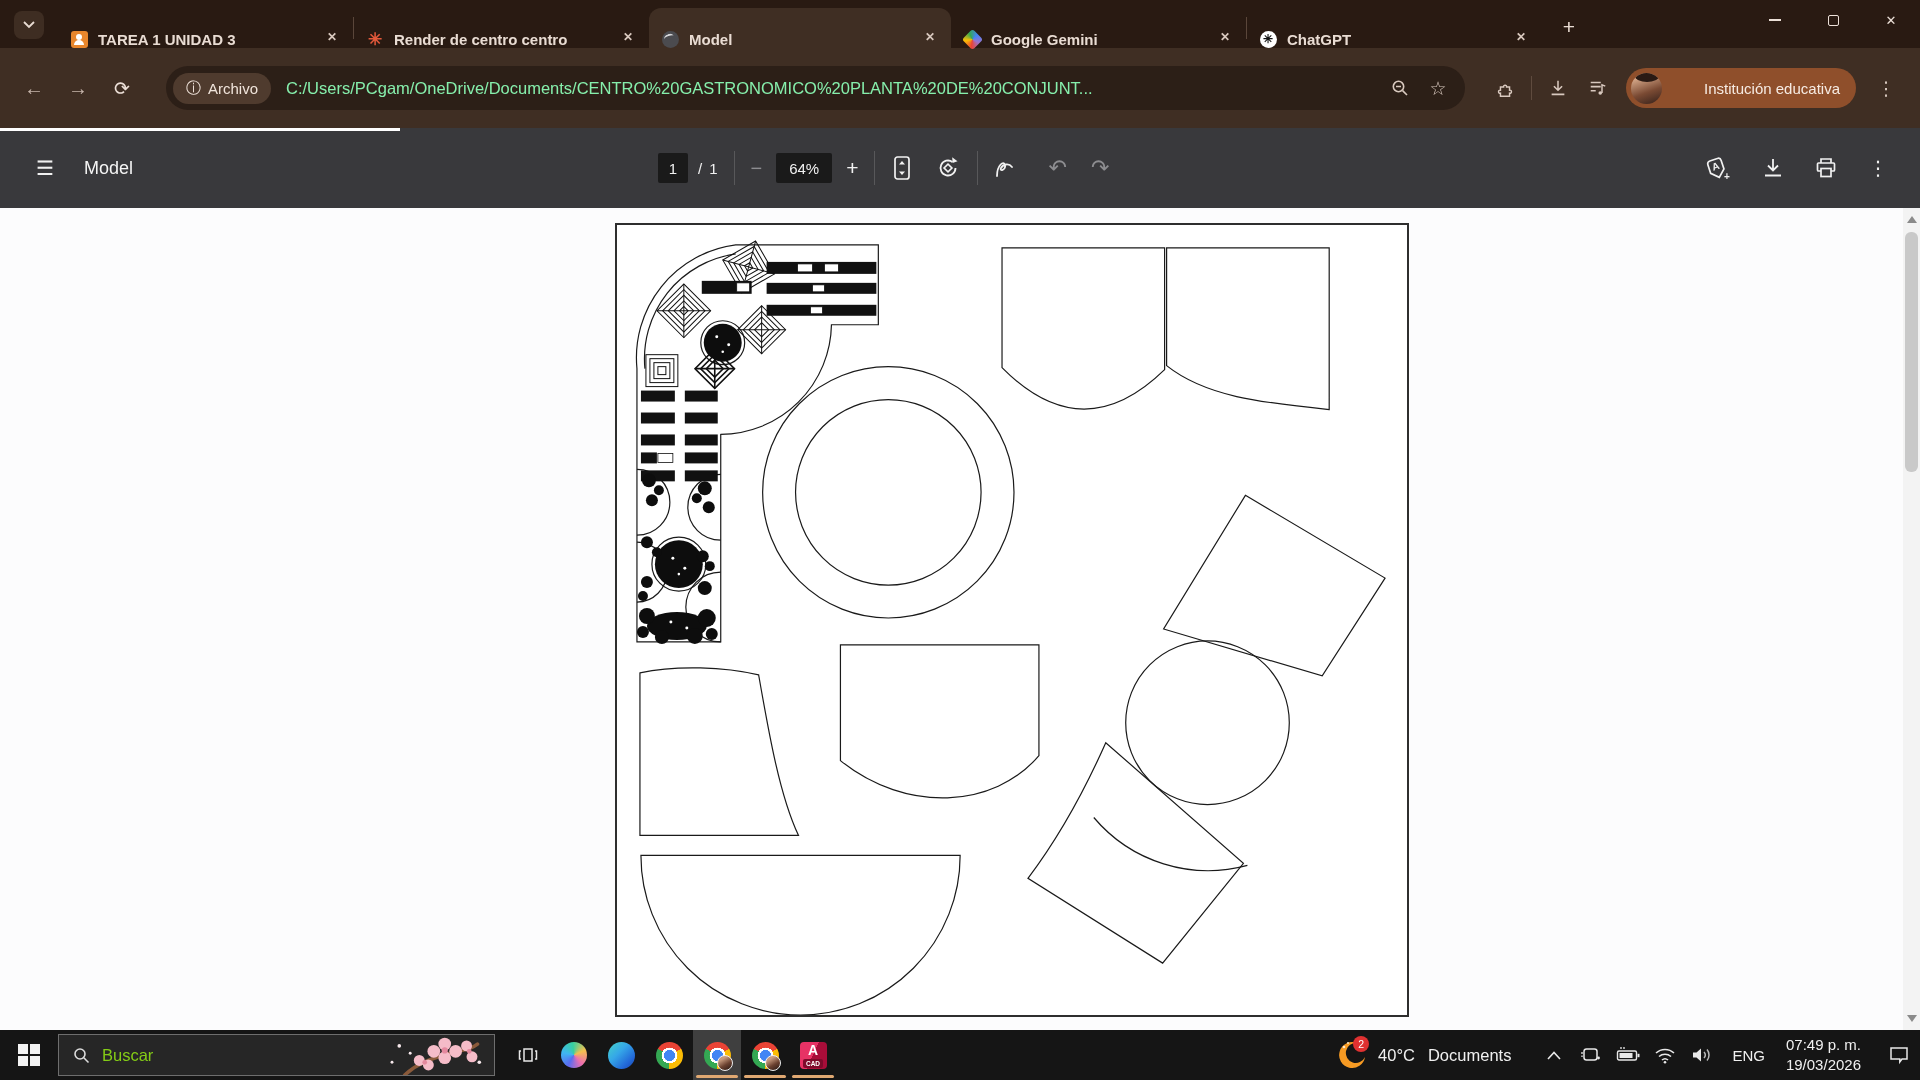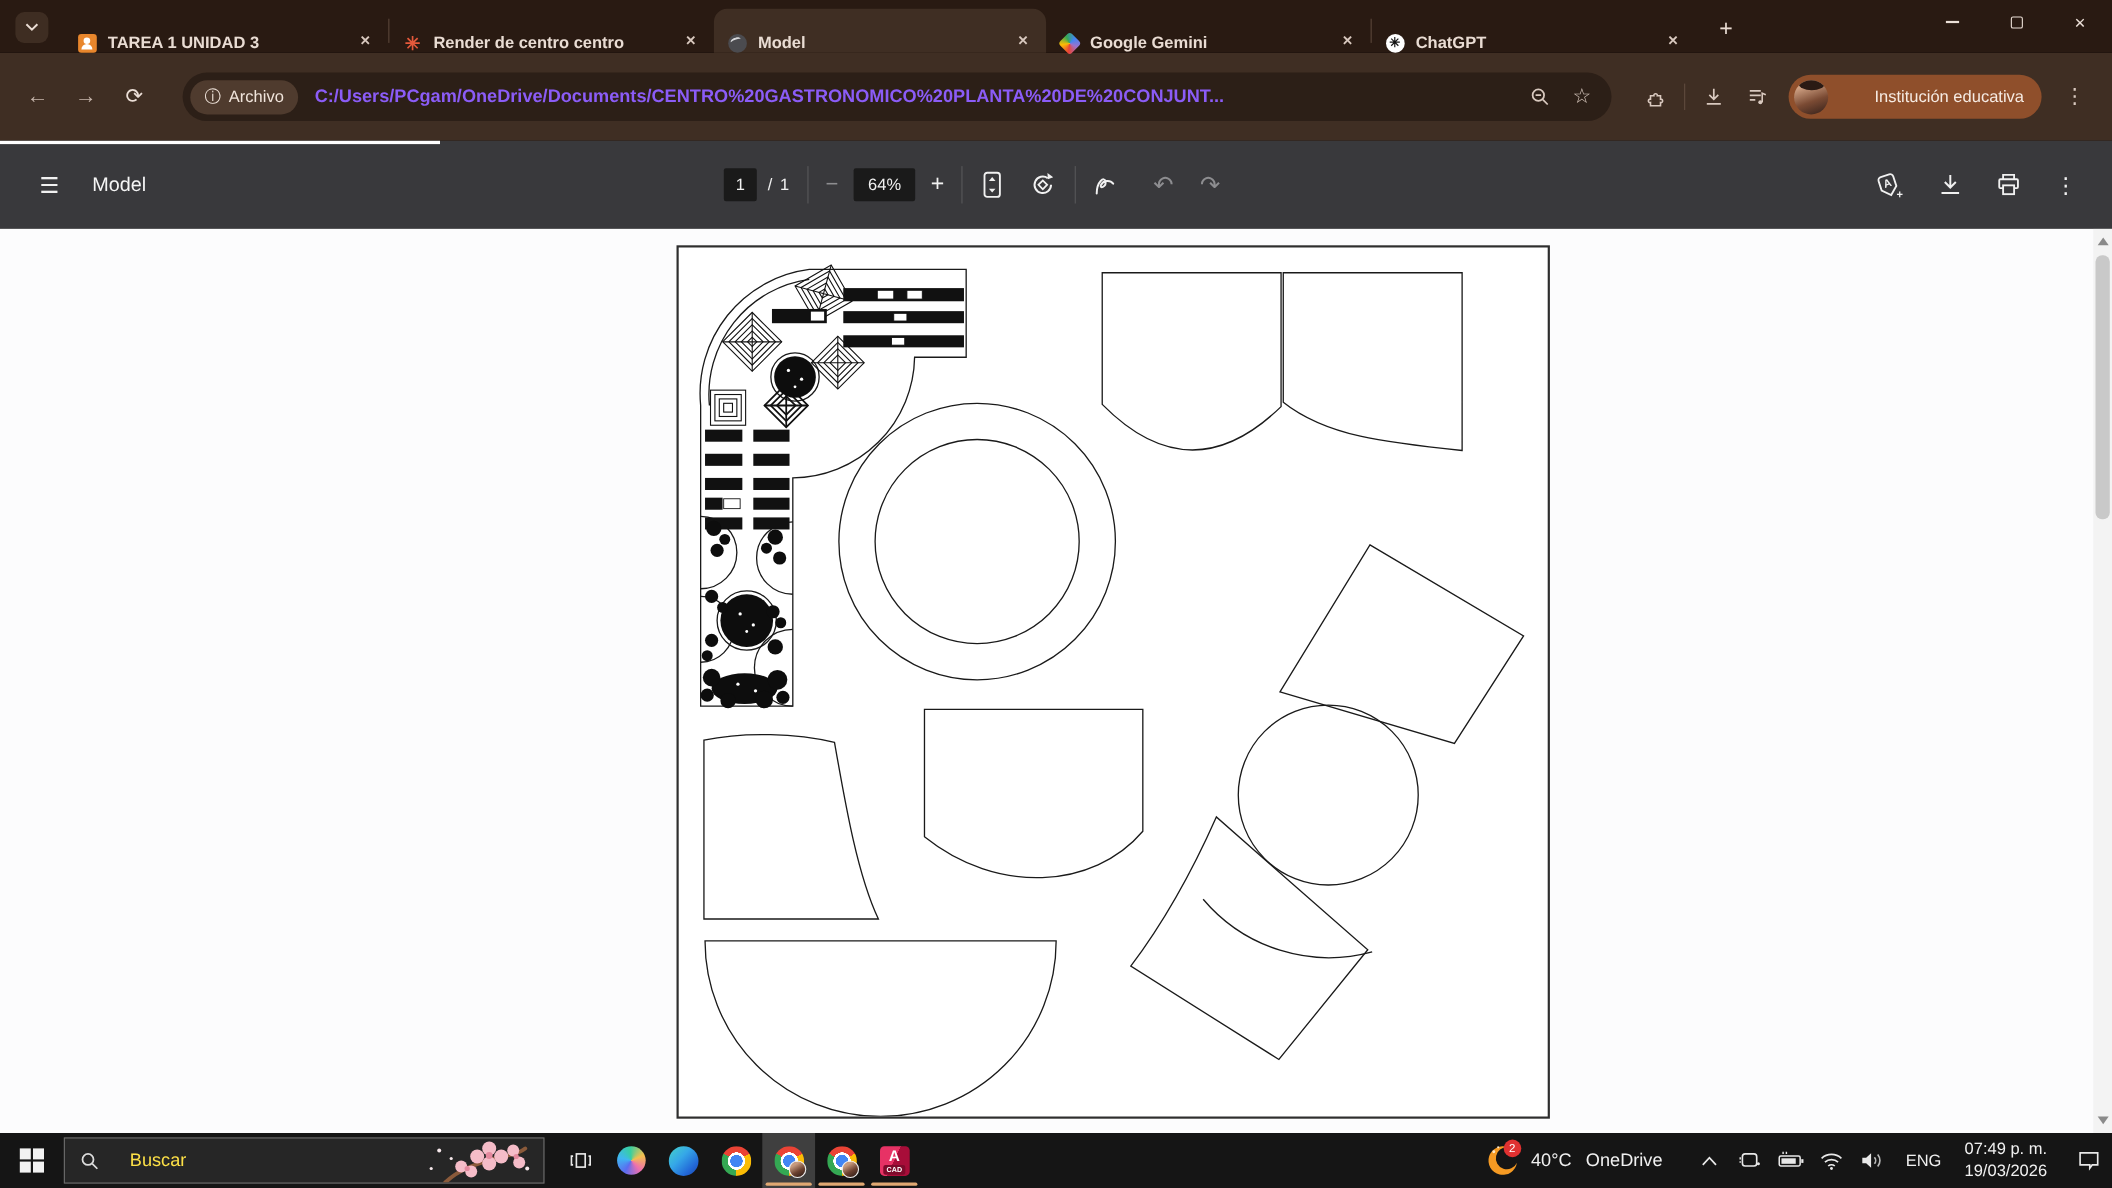--- a/index.html
+++ b/index.html
@@ -42,21 +42,21 @@
              display:flex; align-items:center; justify-content:center; }
 
   
   .addressbar { height:80px; background:#3f2e23; display:flex; align-items:center; padding:0 14px 0 12px; }
   .nav-btn { width:44px; height:44px; display:flex; align-items:center; justify-content:center; font-size:20px; color:#c7b6ac; }
   .nav-btn.reload { color:#ecdfd7; font-size:19px; }
   .omnibox { flex:1; height:44px; margin:0 20px 0 22px; background:#2c1f17; border-radius:22px;
              display:flex; align-items:center; padding:0 8px 0 7px; min-width:0; }
   .scheme-chip { height:31px; border-radius:16px; background:#4f3b2e; display:flex; align-items:center;
                  padding:0 13px; color:#f0e4db; font-size:15px; gap:7px; flex:0 0 auto; }
-  .url-text { flex:1; margin-left:15px; color:#8b5cf6; font-size:16.5px; white-space:nowrap; overflow:hidden; min-width:0;font-weight:bold; }
+  .url-text { flex:1; margin-left:15px; color:#86efac; font-size:16.5px; white-space:nowrap; overflow:hidden; min-width:0; }
   .omni-icon { width:38px; height:38px; display:flex; align-items:center; justify-content:center; color:#d9c9bf;
                font-size:17px; flex:0 0 auto; }
   .bar-icon { width:40px; height:44px; display:flex; align-items:center; justify-content:center; color:#d9c9bf; }
   .bar-divider { width:1px; height:24px; background:#5f4b3e; margin:0 6px; }
   .profile-pill { height:40px; border-radius:20px; background:#8f4f2b; display:flex; align-items:center;
                   padding:0 16px 0 5px; margin:0 10px 0 8px; gap:10px; }
   .avatar { width:31px; height:31px; border-radius:50%; background:linear-gradient(160deg,#cfa183 20%,#7a4a33 60%,#33201a);
             position:relative; overflow:hidden; }
   .avatar::before { content:""; position:absolute; left:4px; top:-3px; width:24px; height:12px; border-radius:50%; background:#2a1a14; }
   .profile-label { color:#f6ebe3; font-size:15px; white-space:nowrap;margin-left:32px; }
@@ -91,21 +91,21 @@
   .scroll-thumb { position:absolute; left:2px; top:24px; width:13px; height:240px; background:#c9c9c9; border-radius:6px; }
 
   
   .taskbar { height:50px; background:#151515; display:flex; align-items:center; color:#f0f0f0; }
   .tb-tile { height:50px; display:flex; align-items:center; justify-content:center; position:relative; flex:0 0 auto; }
   .start-tile { width:58px; }
   .winlogo { display:grid; grid-template-columns:10px 10px; grid-template-rows:10px 10px; gap:2px; }
   .winlogo span { background:#f2f2f2; }
   .search-box { width:437px; height:42px; margin-right:10px; background:#262626; border:1px solid #6e6e6e;
                 display:flex; align-items:center; padding:0 0 0 14px; position:relative; overflow:hidden; }
-  .search-box .search-label { margin-left:28px; font-size:16.5px; color:#fde047; }
+  .search-box .search-label { margin-left:12px; font-size:16.5px; color:#84cc16; }
   .search-flowers { position:absolute; right:2px; top:0; height:100%; }
   .tile-40 { width:46px; }
   .copilot { width:26px; height:26px; border-radius:50%;
              background:conic-gradient(from 210deg,#5a6cf0,#3fb6f2,#37cfa0,#f3c04e,#ee6fae,#5a6cf0); }
   .edge-icon { width:27px; height:27px; border-radius:50%;
                background:linear-gradient(135deg,#45d3c9 0%,#35a7e8 40%,#2268d8 75%,#1b45a8 100%); }
   .chrome-icon { width:27px; height:27px; border-radius:50%;
       background: radial-gradient(circle at center,#4285f4 0 29%,#ffffff 30% 41%,rgba(0,0,0,0) 42%),
                   conic-gradient(from 60deg,#fbbc05 0 120deg,#34a853 0 240deg,#ea4335 0 360deg); }
   .tb-tile.app { width:48px; }
@@ -525,21 +525,21 @@
       <span class="moon-wrap">
         <svg class="icon" width="34" height="34" viewBox="0 0 34 34">
           <path d="M22,5 A13,13 0 1 0 30,19 A10,10 0 1 1 22,5" fill="#f59a23"></path>
           <circle cx="9" cy="9" r="1.3" fill="#fde8c8"></circle>
             <circle cx="13" cy="5" r="1" fill="#fde8c8"></circle>
         </svg>
         <span class="badge">2</span>
       </span>
       <span class="weather-text">
         <span>40°C</span>
-        <span>OneDrive</span>
+        <span>Documents</span>
       </span>
     </div>
     <div class="tray-icons">
       <div class="tray-btn">
         <svg class="icon" width="14" height="9" viewBox="0 0 14 9">
             <path d="M1,8 L7,1.5 L13,8" fill="none" stroke="#e8e8e8" stroke-width="1.6"></path>
           </svg>
       </div>
       <div class="tray-btn">
         <svg class="icon" width="22" height="20" viewBox="0 0 22 20">

